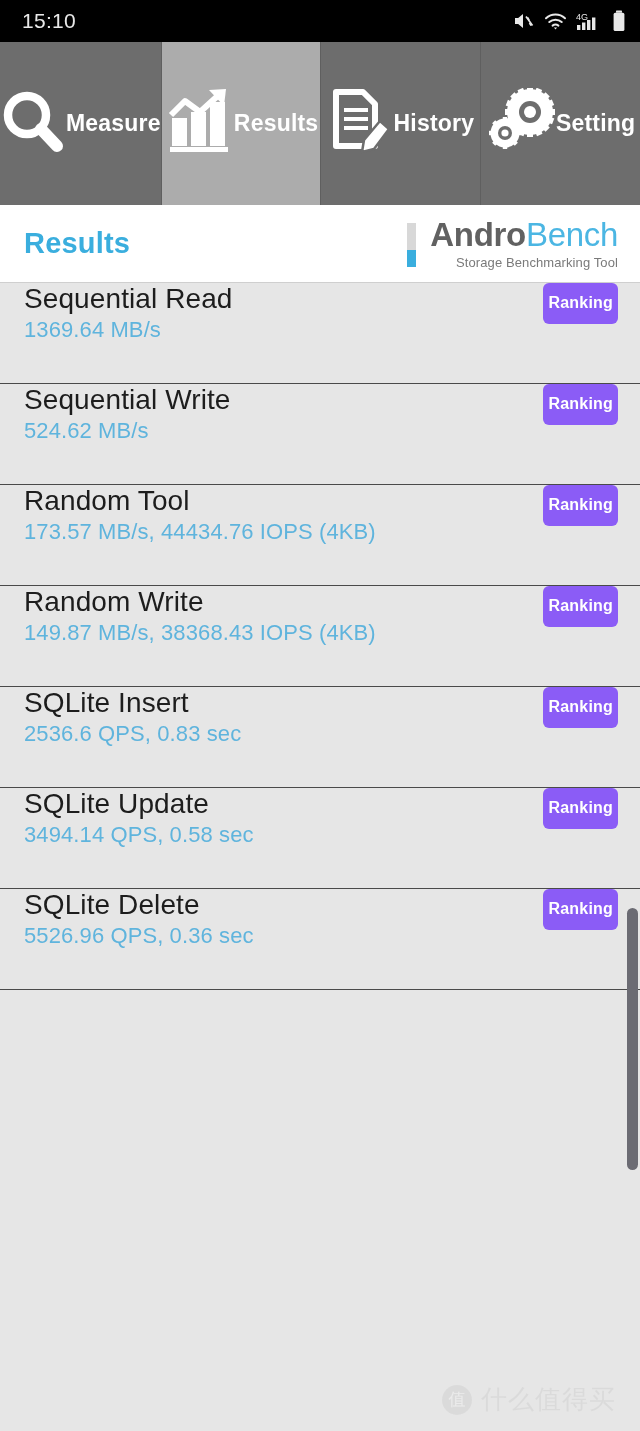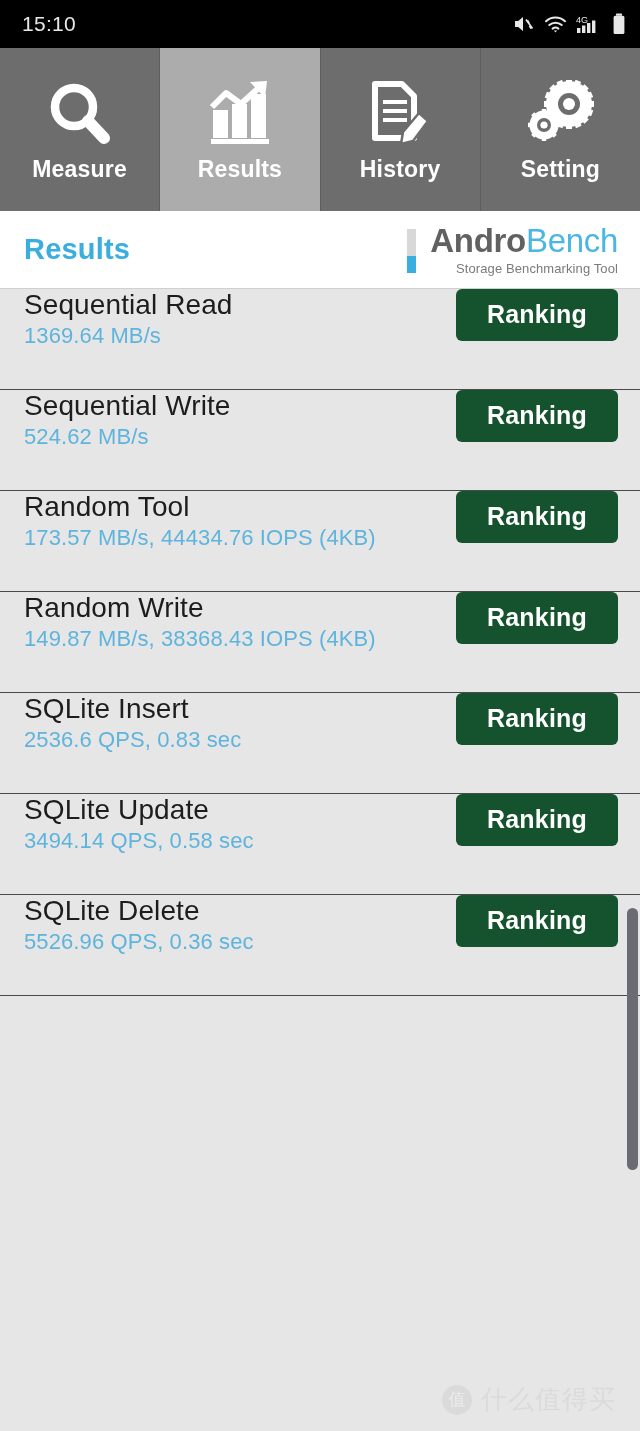--- a/index.html
+++ b/index.html
@@ -10,21 +10,21 @@
     overflow:hidden;
   }
   #app {
     position:relative;
     width:640px; height:1431px;
     background:#e6e6e6;
   }
 
   
   .statusbar {
-    height:48px;
+    height:42px;
     background:#000;
     display:flex;
     align-items:center;
     justify-content:space-between;
     padding:0 14px 0 22px;
   }
   .status-time {
     color:#e8e8e8;
     font-size:21px;
     letter-spacing:0.3px;
@@ -39,21 +39,21 @@
   
   .tabbar {
     height:163px;
     display:flex;
     background:#6d6d6d;
   }
   .tab {
     flex:1 1 0;
     background:#6d6d6d;
     display:flex;
-    flex-direction:column;
+    flex-direction:row;
     align-items:center;
     justify-content:center;
     border-right:1px solid #5f5f5f;
     position:relative;
   }
   .tab:last-child { border-right:none; }
   .tab.active { background:#acacac; }
   .tab-icon {
     height:76px;
     display:flex;
@@ -136,27 +136,27 @@
     line-height:1.15;
     letter-spacing:0.1px;
   }
   .result-value {
     font-size:22px;
     color:#5fb4dd;
     line-height:1.2;
     letter-spacing:0.1px;
   }
   .ranking-btn {
-    background:#14532d;
+    background:#8b5cf6;
     color:#ffffff;
-    font-size:25px;
+    font-size:16px;
     font-weight:bold;
     border:none;
     border-radius:6px;
-    padding:11px 31px 12px;
+    padding:11px 5px 12px;
     letter-spacing:0.2px;
     font-family:"Liberation Sans", sans-serif;
     cursor:pointer;
   }
 
   
   .scrollbar-track {
     position:absolute;
     right:0; top:283px;
     width:12px;

